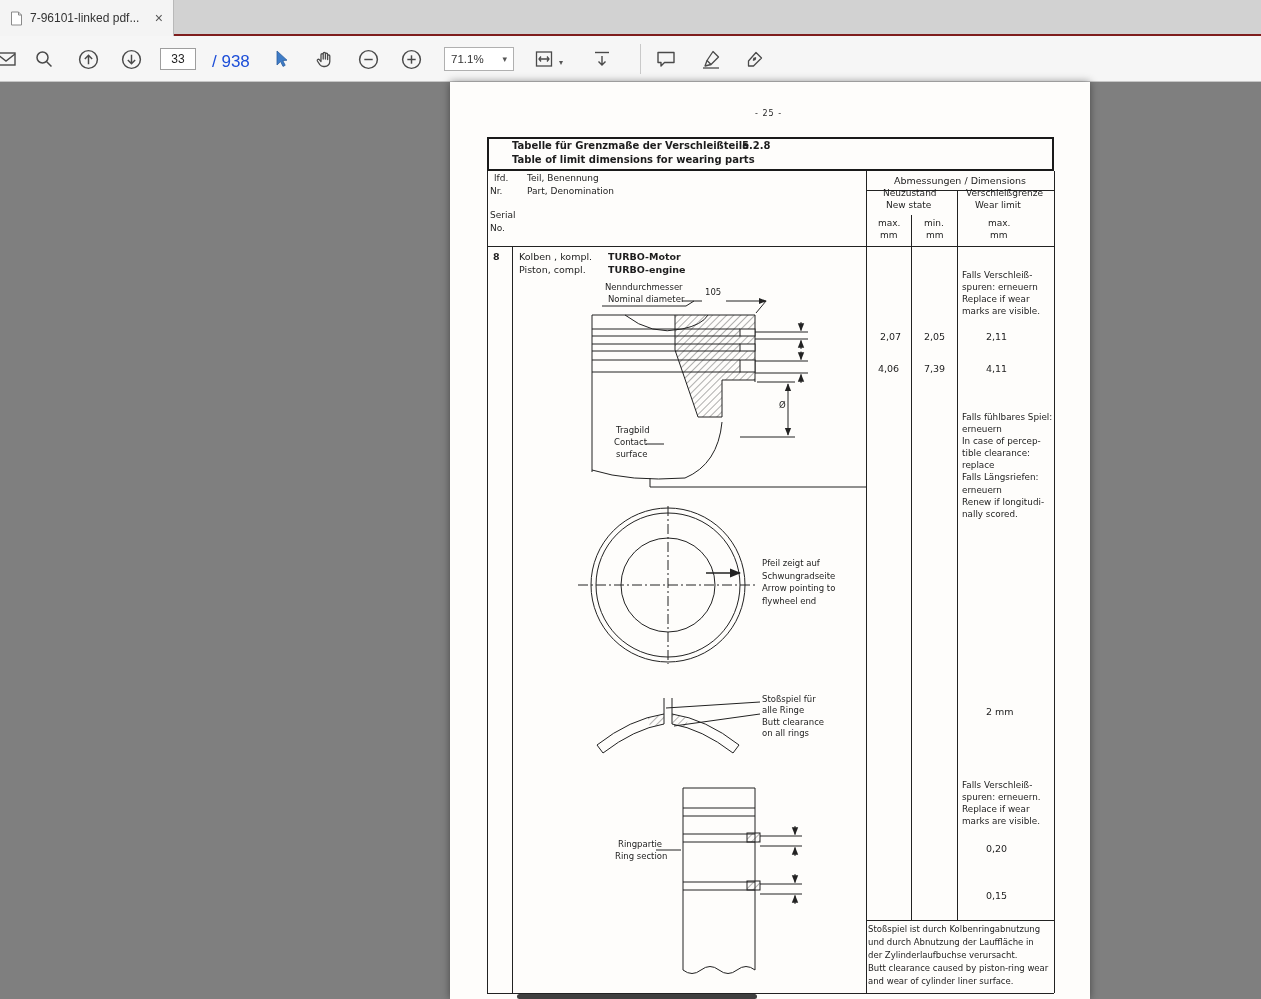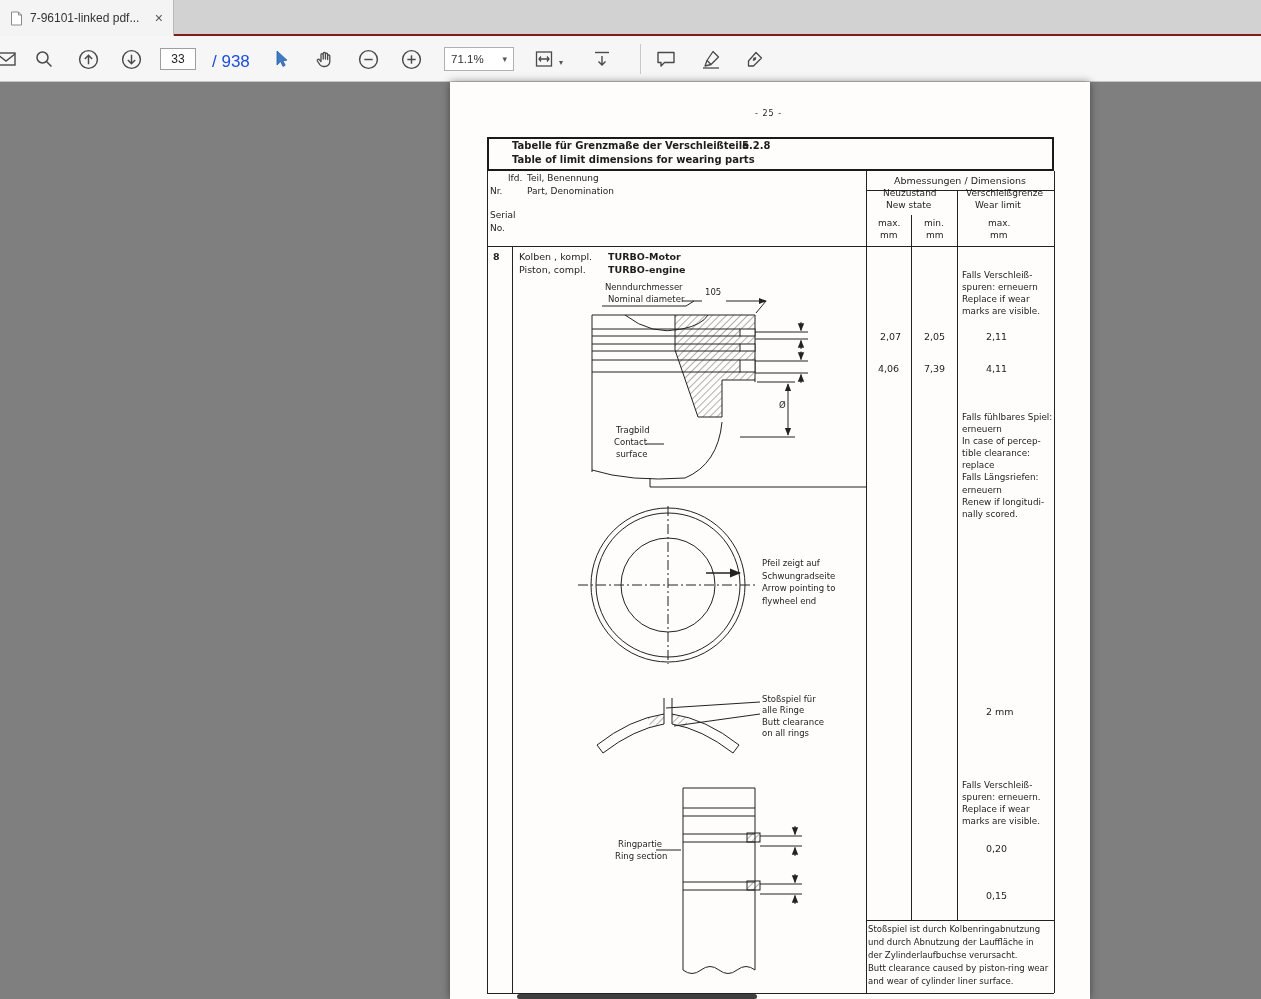--- a/index.html
+++ b/index.html
@@ -175,21 +175,21 @@
   <div class="vl" style="left:604px; top:89px;  height:822px;"></div>
   <div class="hl" style="left:37px;  top:164px; width:567px;"></div>
   <div class="vl" style="left:62px;  top:164px; height:747px;"></div>
   <div class="vl" style="left:416px; top:89px;  height:822px;"></div>
   <div class="hl" style="left:416px; top:108px; width:188px;"></div>
   <div class="vl" style="left:461px; top:133px; height:705px;"></div>
   <div class="vl" style="left:507px; top:108px; height:730px;"></div>
   <div class="hl" style="left:416px; top:838px; width:188px;"></div>
   <div class="hl" style="left:37px;  top:911px; width:567px;"></div>
 
-  <span class="dt" style="left:40px; top:91px;padding-left:18px;">lfd.</span>
+  <span class="dt" style="left:26px; top:91px;padding-left:18px;">lfd.</span>
   <span class="dt" style="left:77px; top:91px;">Teil, Benennung</span>
   <span class="dt" style="left:40px; top:104px;">Nr.</span>
   <span class="dt" style="left:77px; top:104px;">Part, Denomination</span>
   <span class="dt" style="left:40px; top:128px;">Serial</span>
   <span class="dt" style="left:40px; top:141px;">No.</span>
 
   <span class="dt ctr" style="left:416px; top:93px; width:188px; font-size:9.5px;">Abmessungen / Dimensions</span>
   <span class="dt" style="left:433px; top:106px;">Neuzustand</span>
   <span class="dt" style="left:436px; top:118px;">New state</span>
   <span class="dt" style="left:516px; top:106px;">Verschleißgrenze</span>

